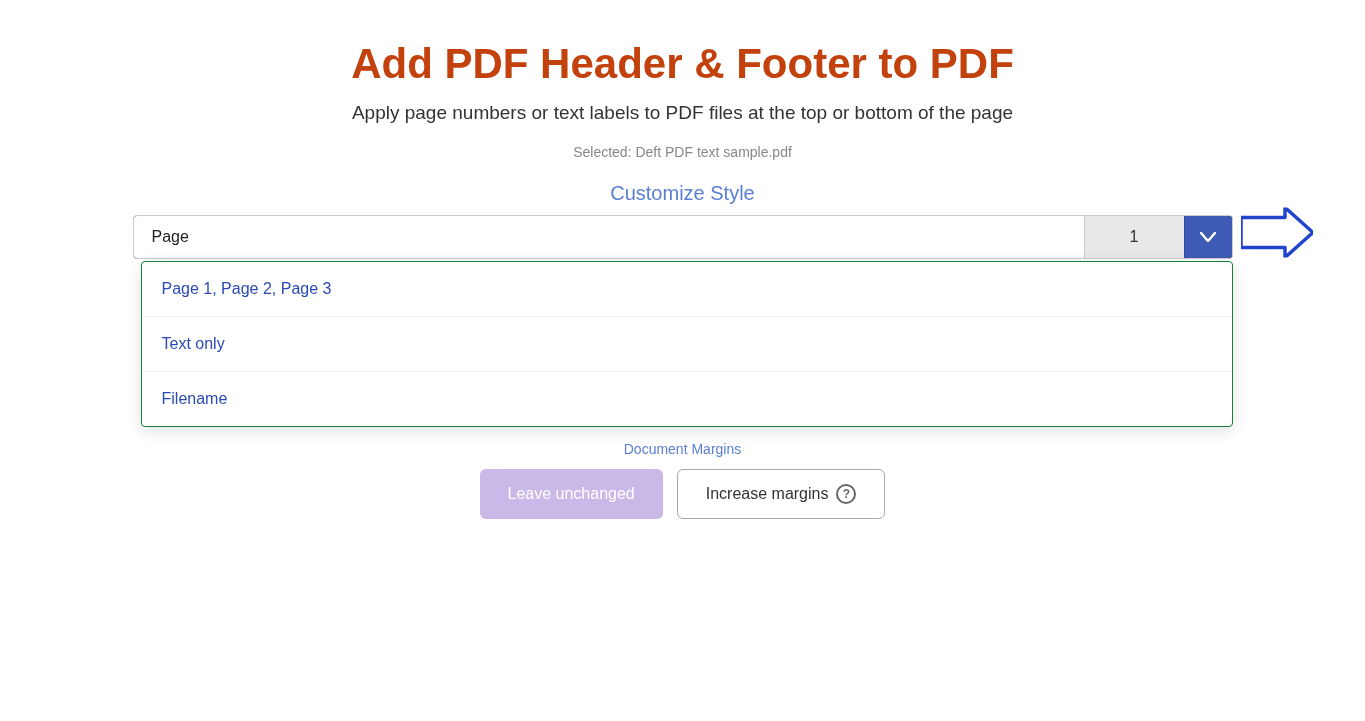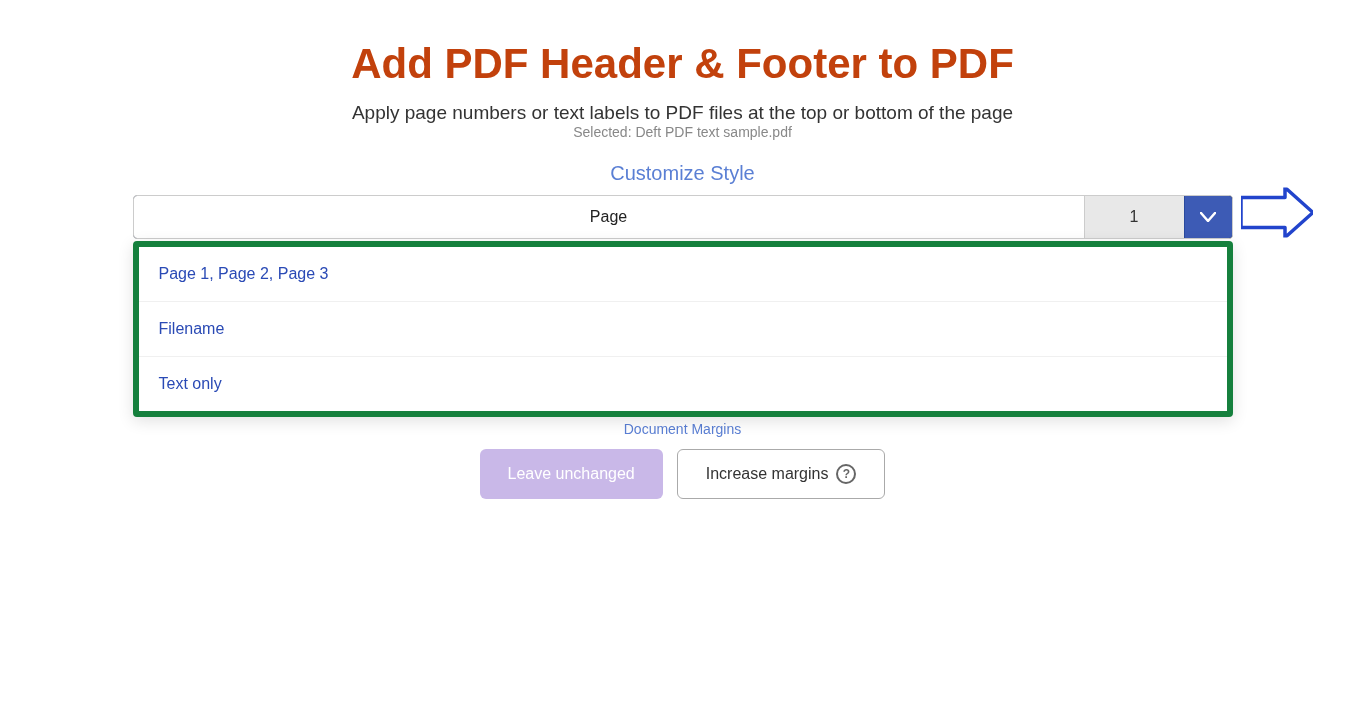--- a/index.html
+++ b/index.html
@@ -17,20 +17,21 @@
       font-size: 42px;
       font-weight: 800;
       color: #c2410c;
       text-align: center;
       margin-bottom: 14px;
     }
     .page-subtitle {
       font-size: 19px;
       color: #333;
       text-align: center;
+      margin-bottom: 20px;
     }
     .selected-file {
       font-size: 14px;
       color: #888;
       text-align: left;
       margin-bottom: 22px;
     }
     .customize-label {
       font-size: 20px;
       color: #5a7fd4;
@@ -41,21 +42,20 @@
       position: relative;
       width: 1100px;
       max-width: 95vw;
     }
     .dropdown-header {
       display: flex;
       border: 1.5px solid #ccc;
       border-radius: 4px;
       background: #0f172a;
       overflow: hidden;
-      text-align: center;
     }
     .dropdown-header-label {
       flex: 1;
       padding: 12px 18px;
       font-size: 16px;
       color: #222;
       background: #fff;
     }
     .dropdown-header-value {
       width: 100px;
@@ -83,24 +83,24 @@
       position: absolute;
       right: -80px;
       top: 50%;
       transform: translateY(-50%);
       font-size: 40px;
       color: #2244cc;
     }
     .dropdown-menu {
       position: absolute;
       top: calc(100% + 2px);
-      left: 0;
+      left: 8px;
       right: 0;
       background: #fff;
-      border: 6px solid #15803d;
+      border: 1px solid #15803d;
       border-radius: 4px;
       box-shadow: 0 4px 16px rgba(0,0,0,0.12);
       z-index: 10;
     }
     .dropdown-item {
       padding: 18px 20px;
       font-size: 16px;
       color: #2a4ab5;
       cursor: pointer;
       border-bottom: 1px solid #f0f0f0;
@@ -233,22 +233,22 @@
   </div>
 
   <div class="arrow-right">
     <svg width="72" height="50" viewBox="0 0 72 50">
       <polygon points="0,10 44,10 44,0 72,25 44,50 44,40 0,40" fill="none" stroke="#2244cc" stroke-width="3.5" stroke-linejoin="round"></polygon>
     </svg>
   </div>
 
   <div class="dropdown-menu">
     <div class="dropdown-item">Page 1, Page 2, Page 3</div>
+    <div class="dropdown-item">Text only</div>
     <div class="dropdown-item">Filename</div>
-    <div class="dropdown-item">Text only</div>
   </div>
 </div>
 
 <div class="font-section">
   <button class="font-btn active">Times New Roman</button>
   <button class="font-btn helvetica">Helvetica</button>
   <button class="font-btn courier">Courier</button>
   <div class="font-size-select">
     <span>10</span>
     <select>

